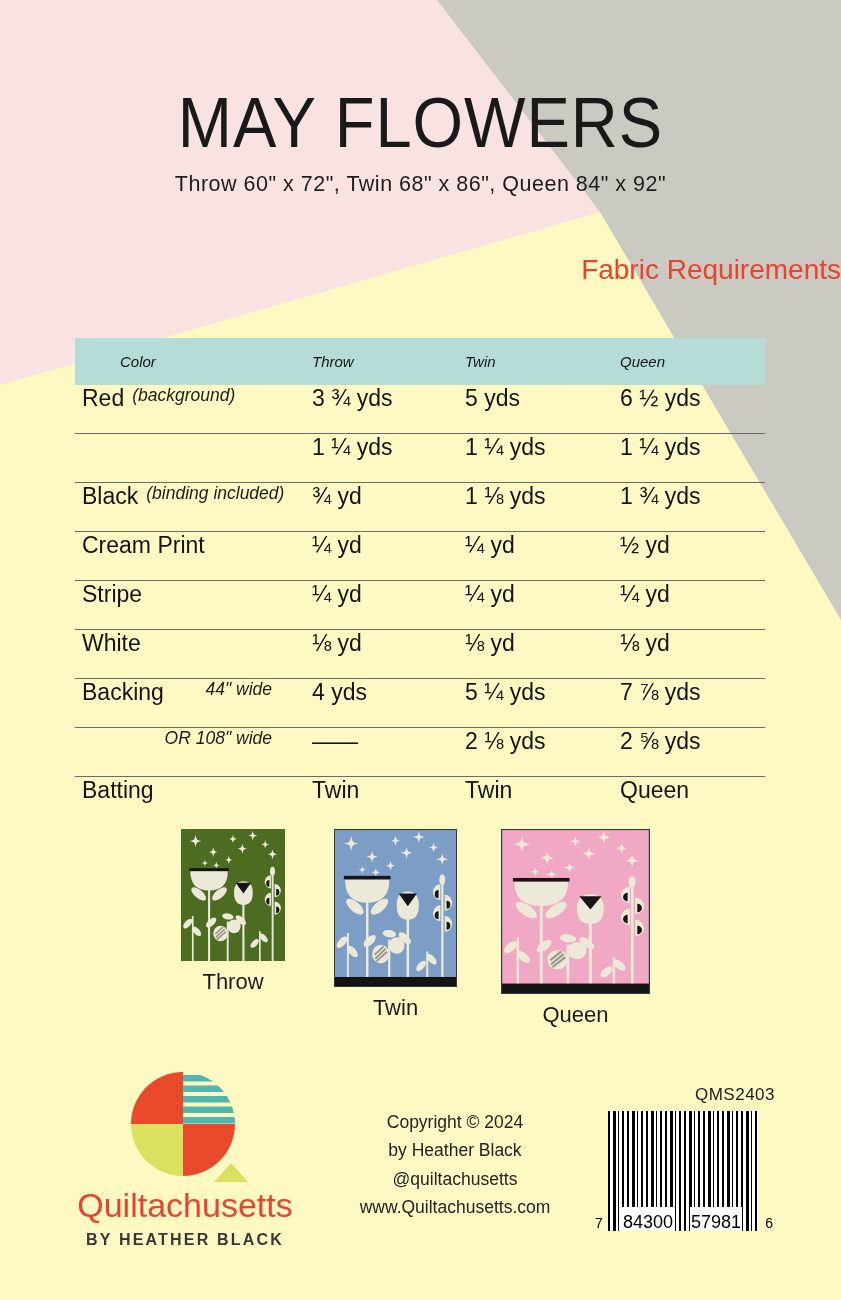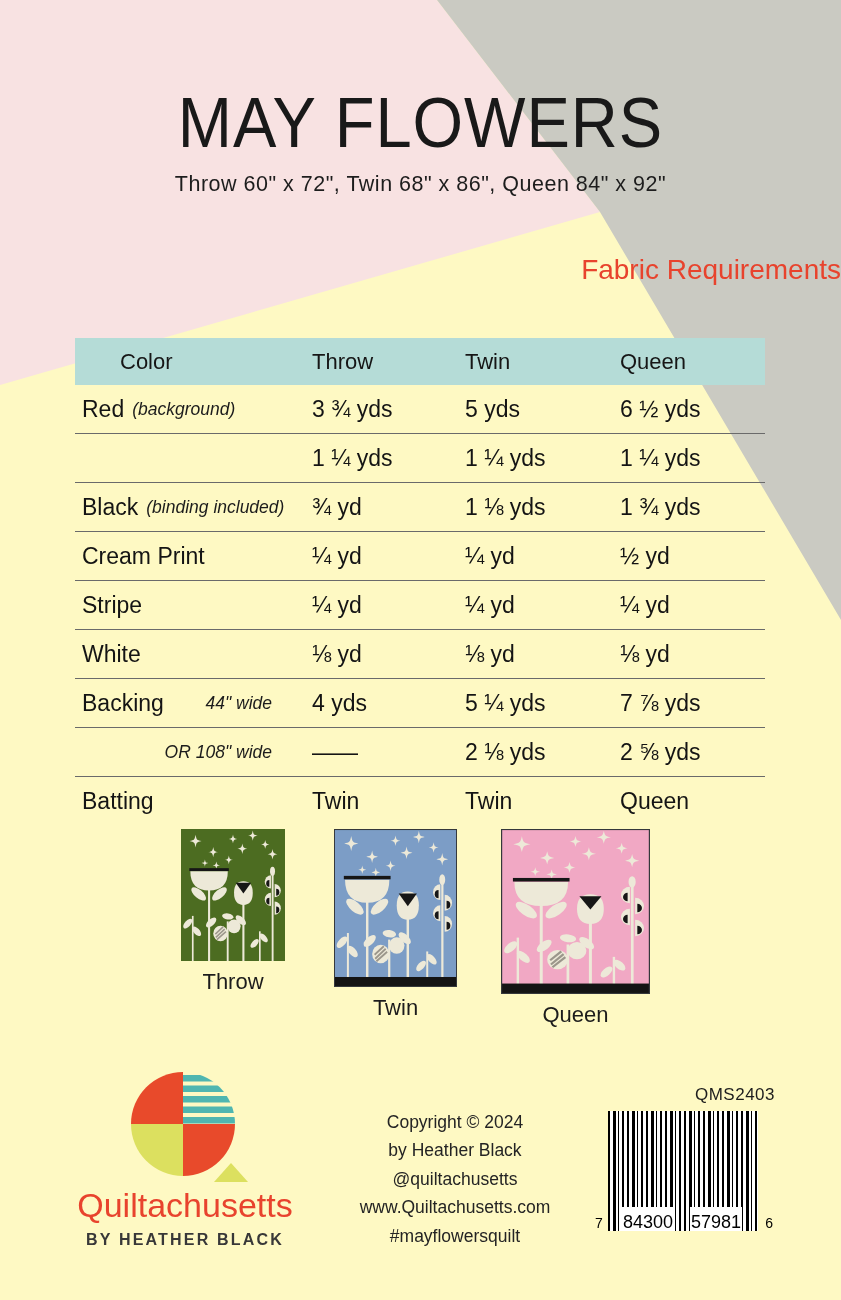--- a/index.html
+++ b/index.html
@@ -10,25 +10,25 @@
   .title{position:absolute;left:0;top:88px;width:100%;text-align:center;
          font-size:70px;line-height:70px;color:#191919;font-weight:400;
          transform:scaleX(.93);letter-spacing:1px;}
   .subtitle{position:absolute;left:0;top:172px;width:100%;text-align:center;
             font-size:21.5px;color:#1d1d1d;letter-spacing:.5px;}
   .section-heading{position:absolute;left:0;top:250px;width:100%;text-align:right;
                    font-size:28px;line-height:40px;font-weight:normal;}
 
   .fabric-table{position:absolute;left:75px;top:338px;width:690px;}
   .t-header{position:relative;height:47px;}
-  .t-h{position:absolute;top:0;line-height:47px;font-size:22px;color:#161616;}
+  .t-h{position:absolute;top:0;line-height:47px;font-size:15px;color:#161616;font-style:italic;}
   .h0{left:45px}.h1{left:237px}.h2{left:390px}.h3{left:545px}
   .t-row{position:relative;height:48px;border-bottom:1.5px solid #6a6a6a;}
   .t-row:last-of-type{border-bottom:none;}
-  .t-cell{position:absolute;top:0;height:100%;display:flex;align-items:center;}
+  .t-cell{position:absolute;top:0;height:100%;display:flex;}
   .t-label{left:7px;width:226px;}
   .v0{left:237px;width:150px}.v1{left:390px;width:150px}.v2{left:545px;width:145px}
   .t-cell{font-size:23px;color:#141414;}
   .note{font-style:italic;font-size:17.5px;margin-left:8px;color:#1c1c1c;white-space:nowrap;}
   .note-right .note{margin-left:auto;margin-right:36px;}
 
   .quilt{position:absolute;display:flex;flex-direction:column;align-items:center;}
   .quilt:nth-of-type(1){left:181px;top:829px;width:104px;}
   .quilt:nth-of-type(1) .quilt-svg{height:132px;}
   .quilt:nth-of-type(2){left:334px;top:829px;width:123px;}
@@ -375,21 +375,20 @@
   <div class="copyright">
 
       <div class="c-line">Copyright © 2024</div>
 
       <div class="c-line">by Heather Black</div>
 
       <div class="c-line">@quiltachusetts</div>
 
       <div class="c-line">www.Quiltachusetts.com</div>
 
-      <div class="c-line">#mayflowersquilt</div>
     </div>
 
   <div class="barcode">
     <div class="sku">QMS2403</div>
     <div class="bars">
       <div class="bc-cut bc-cut1">84300</div>
       <div class="bc-cut bc-cut2">57981</div>
     </div>
     <div class="bc-side d-left">7</div>
     <div class="bc-side d-right">6</div>

